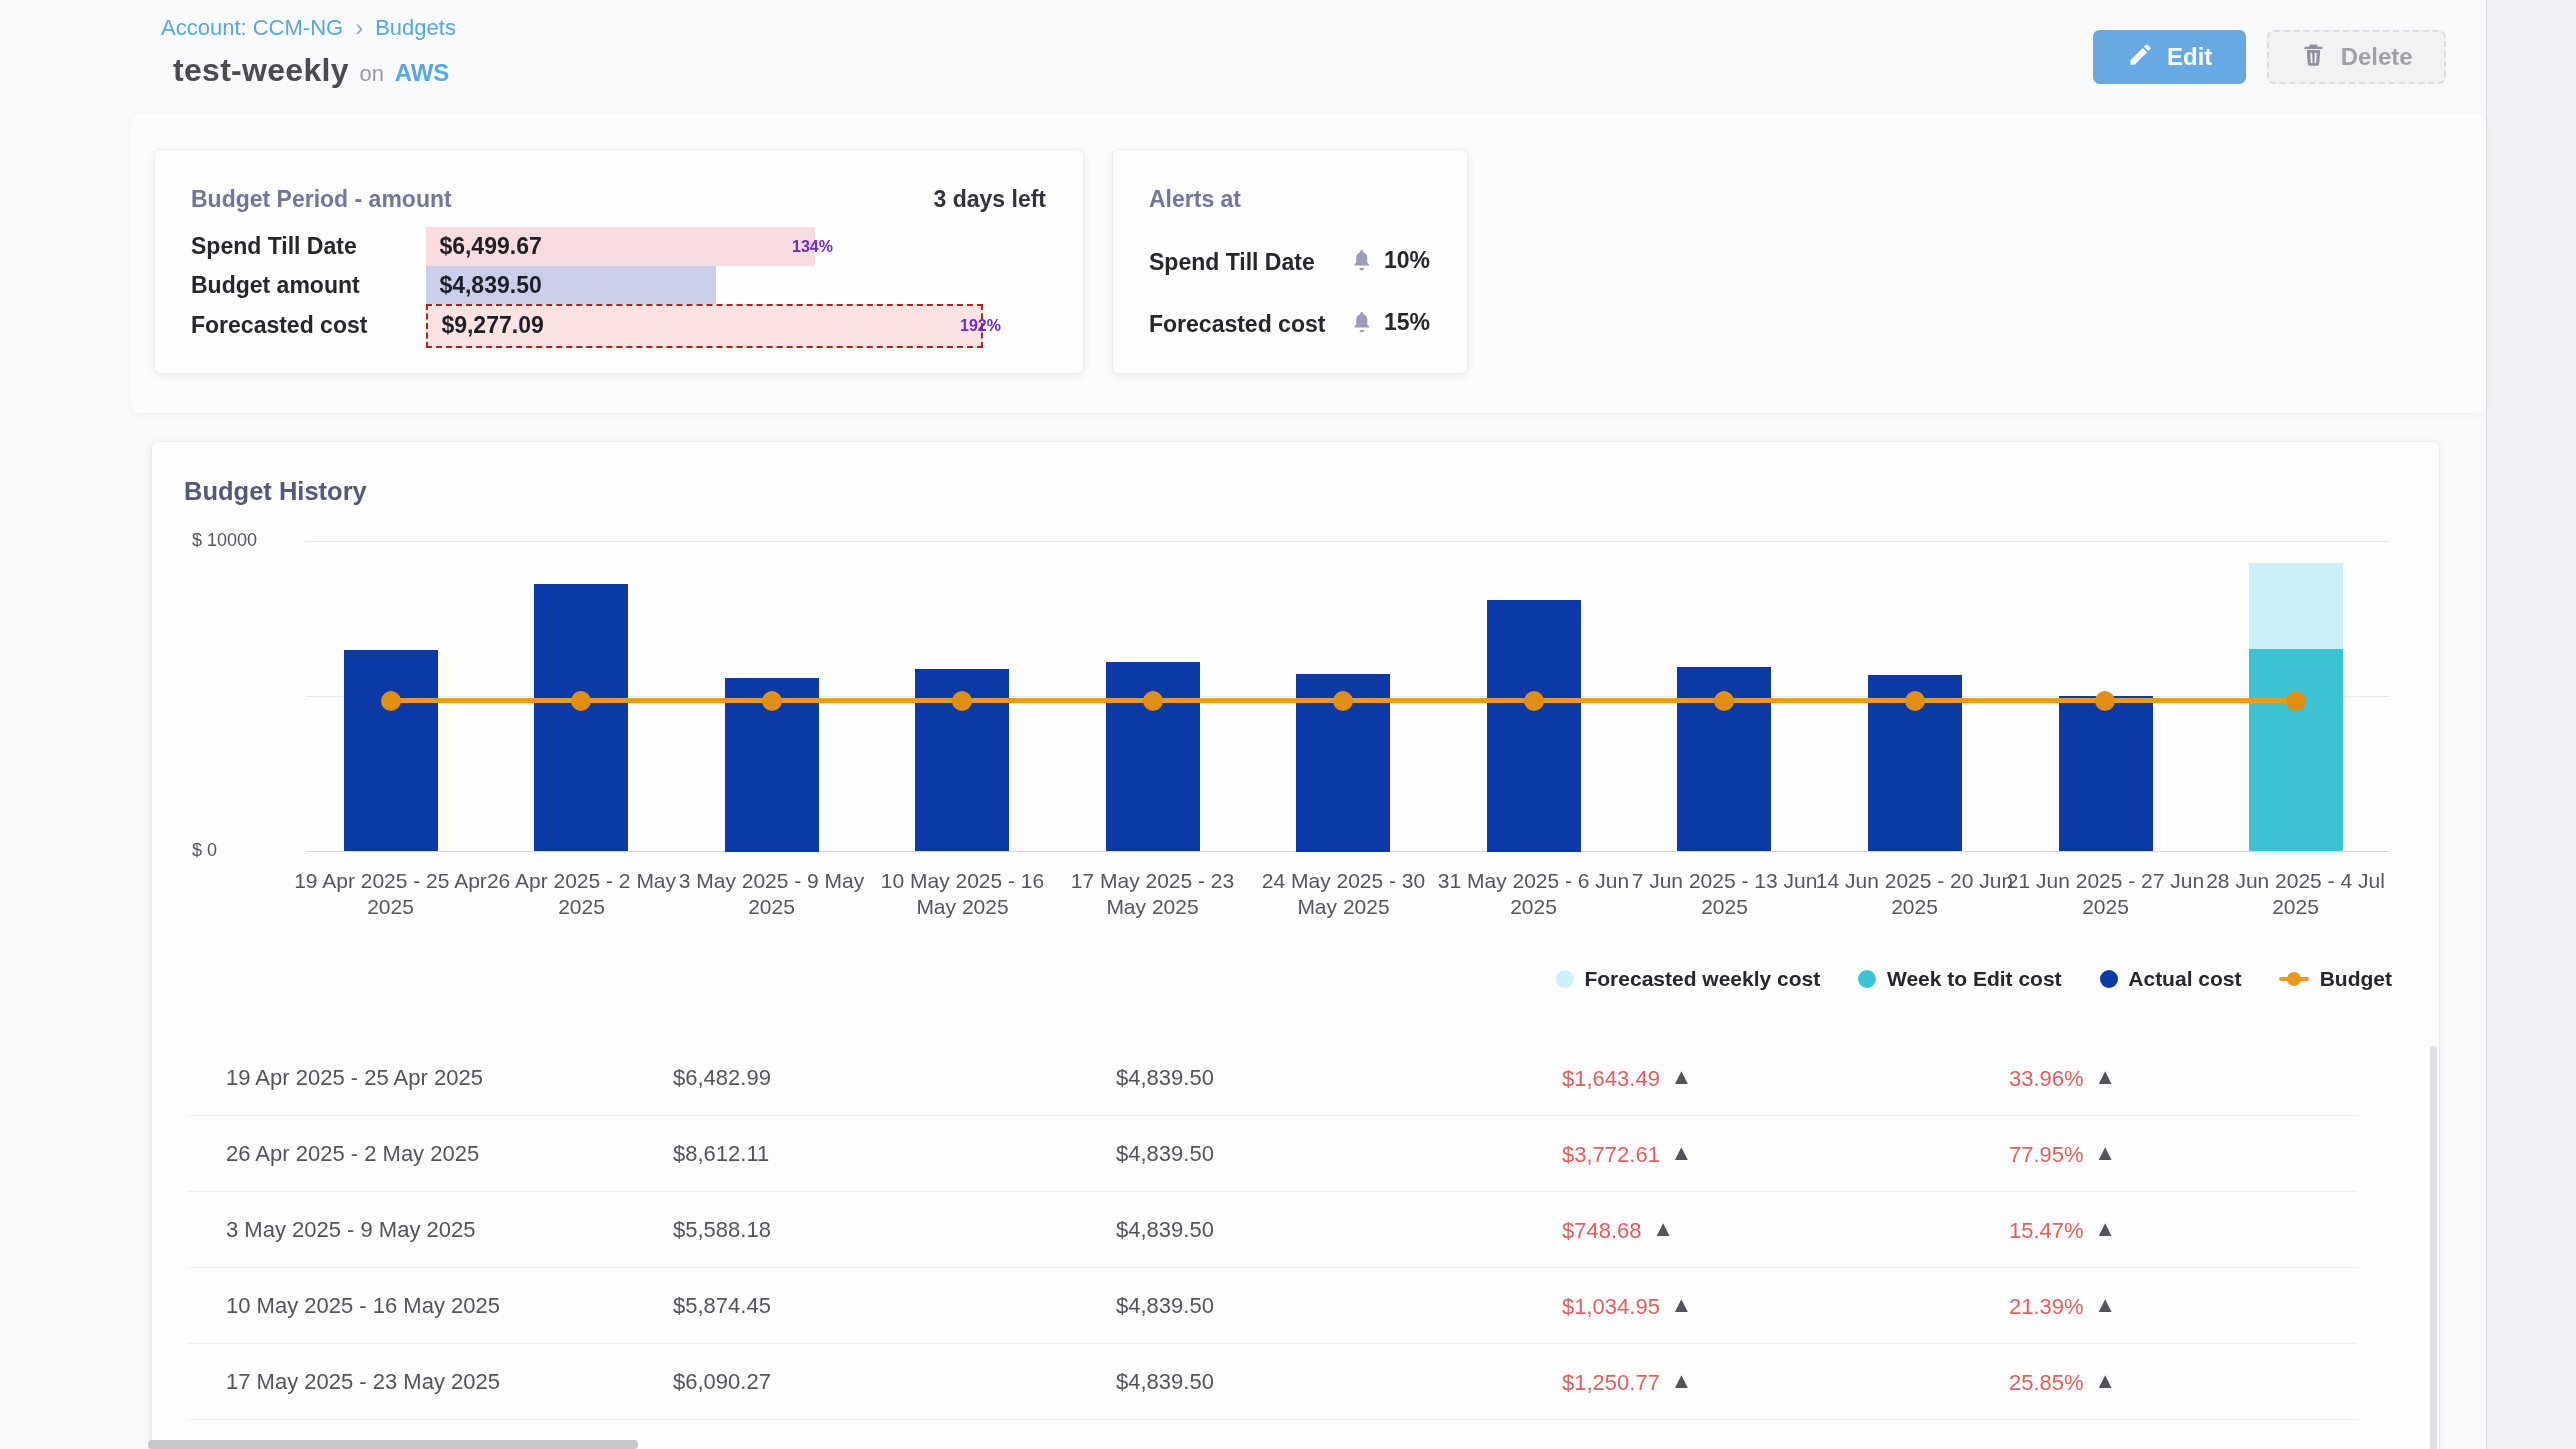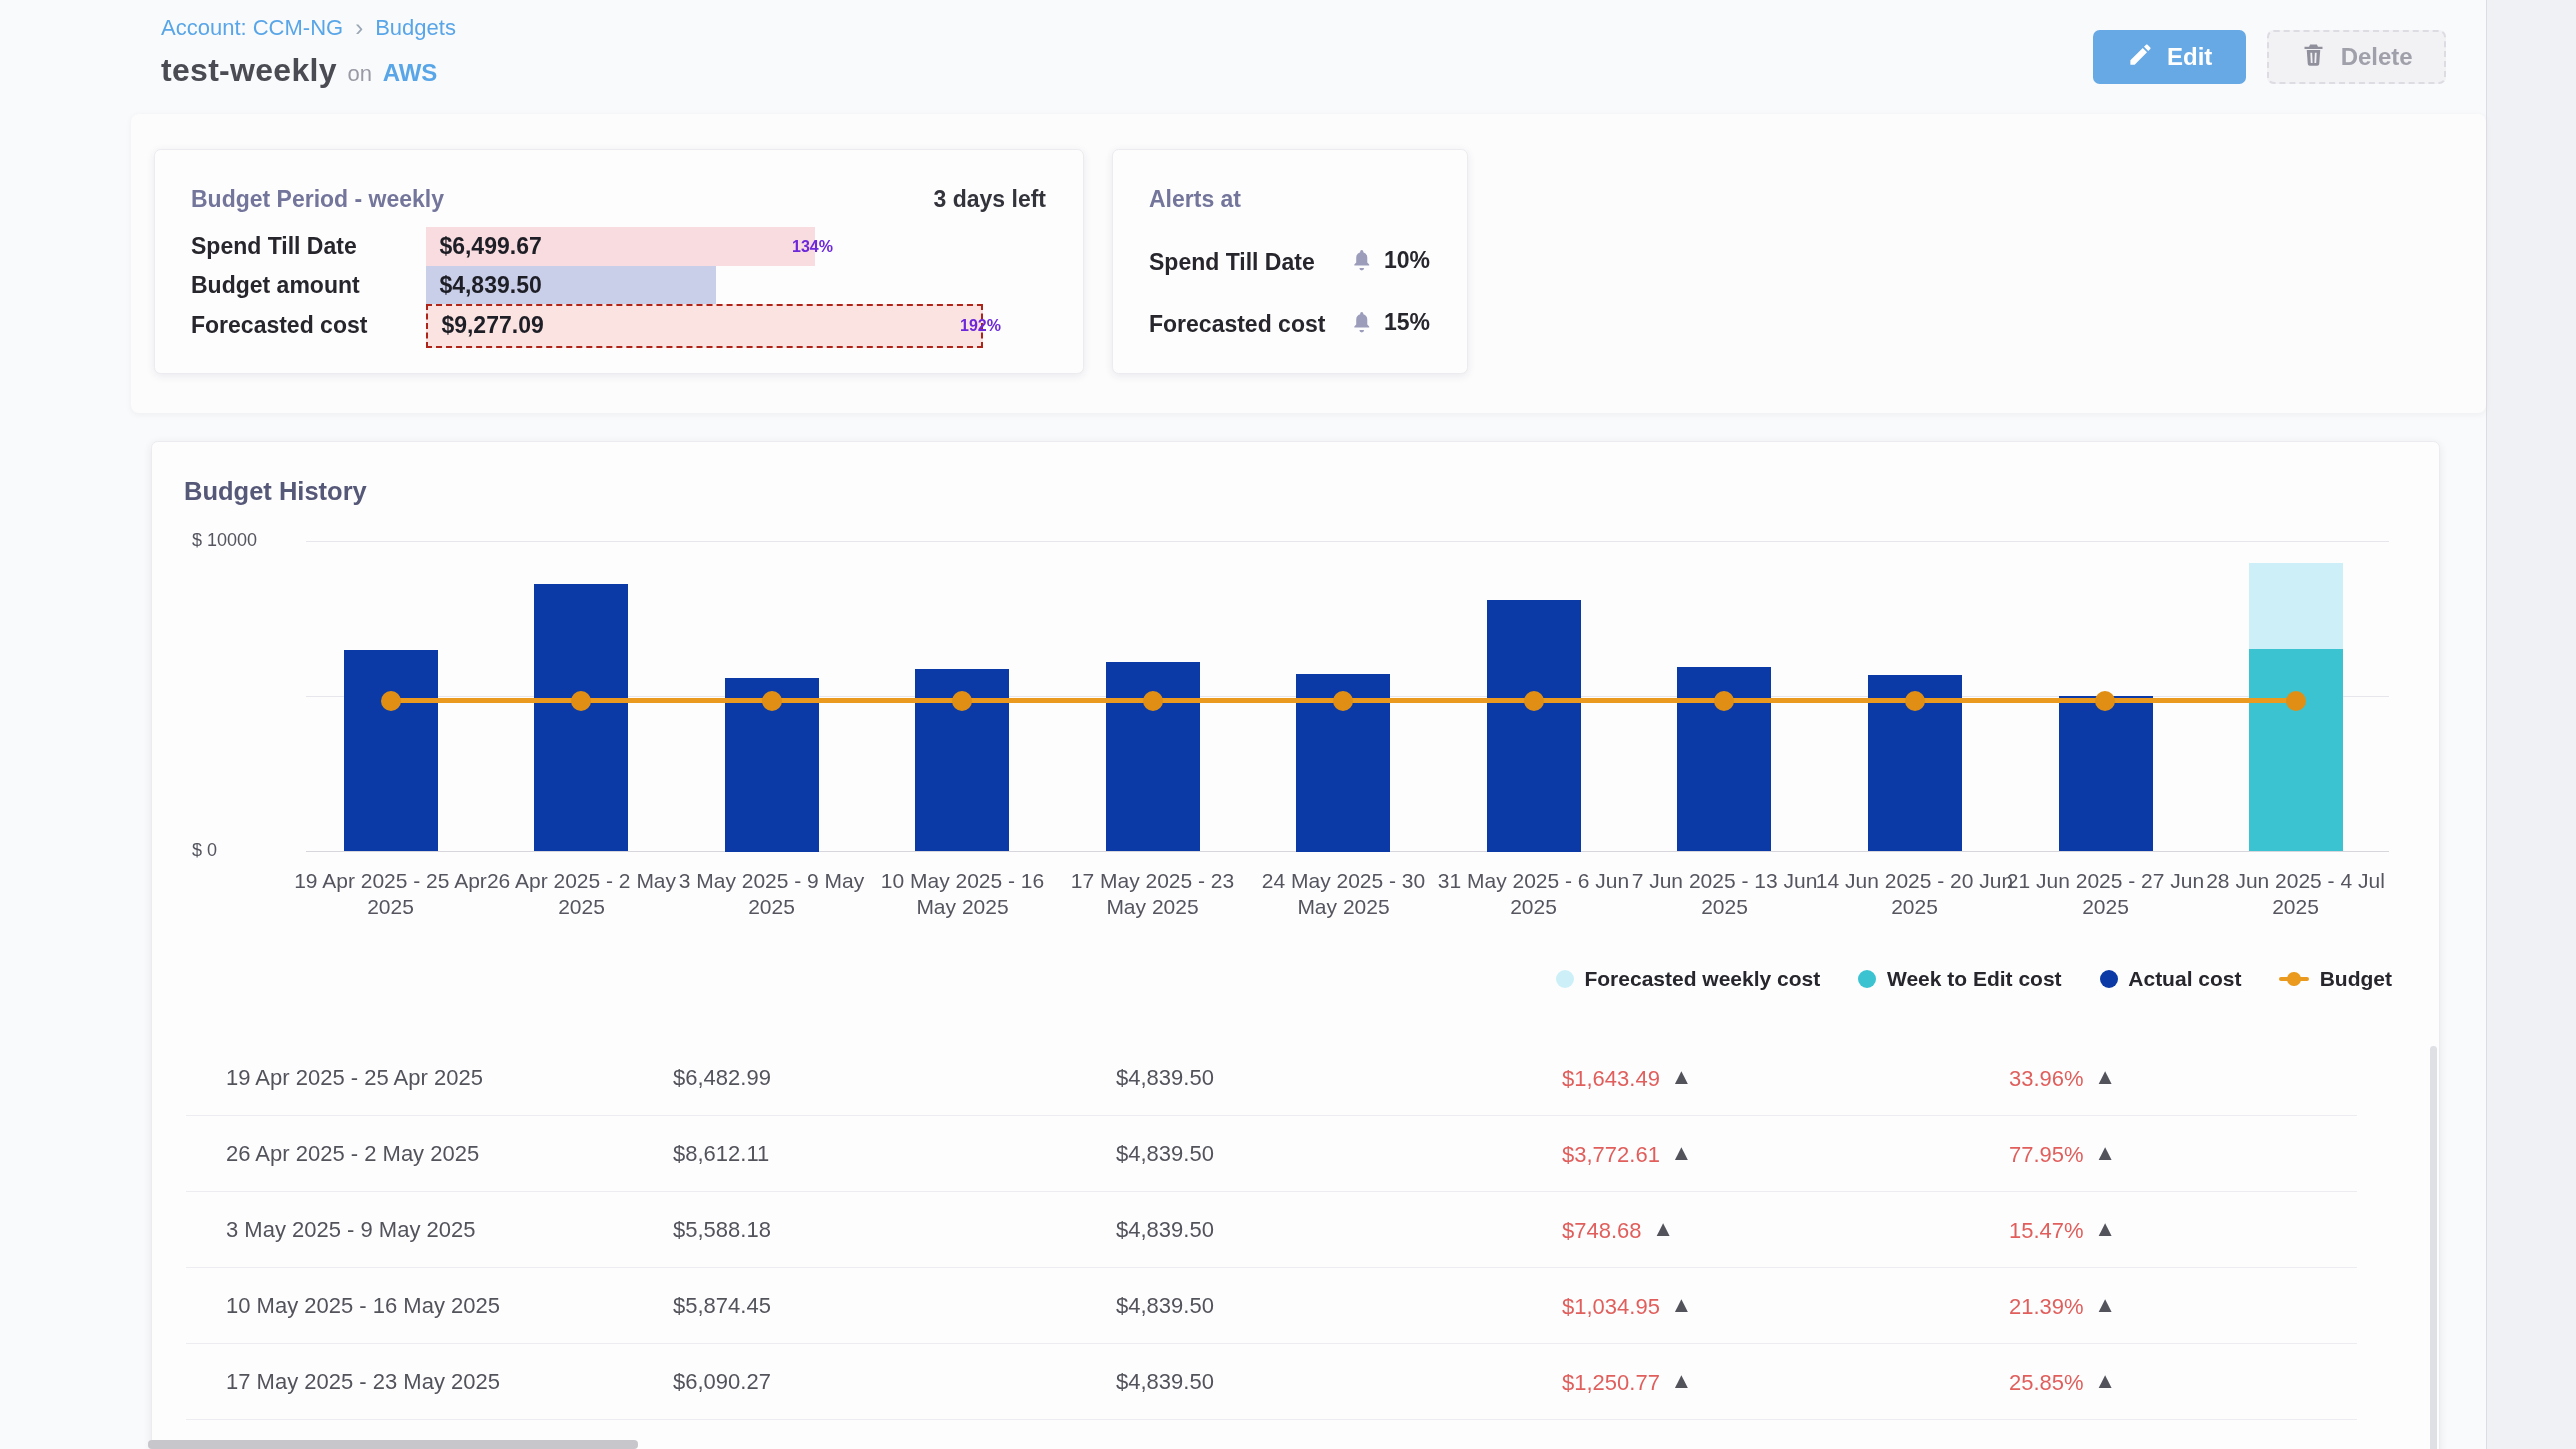--- a/index.html
+++ b/index.html
@@ -10,21 +10,21 @@
     -webkit-font-smoothing:antialiased;
   }
   #app{position:relative;width:2576px;height:1107px;padding-left:44px;}
   .content{position:absolute;left:0;top:0;width:2486px;height:1449px;background:#f9fafb;}
   .content-edge{position:absolute;left:2486px;top:0;width:1.3px;height:1449px;background:#dcdce2;}
 
   
   .breadcrumb{position:absolute;left:161px;top:14.8px;font-size:22px;color:#58a5e8;display:flex;gap:12px;align-items:center;}
   .breadcrumb .sep{color:#9aa7b5;font-size:24px;line-height:22px;}
   .titlerow{position:absolute;left:161px;top:52px;display:flex;align-items:baseline;gap:10.7px;}
-  .page-title{font-size:32px;font-weight:700;color:#4b4b54;letter-spacing:0.3px;}
+  .page-title{font-size:32px;font-weight:700;color:#4b4b54;letter-spacing:0.3px;margin-left:12px;}
   .on-label{font-size:22px;color:#9a9aa6;}
   .provider{font-size:24px;font-weight:700;color:#58a5e8;}
 
   .btn{position:absolute;top:30px;height:54px;border-radius:6.7px;display:flex;align-items:center;justify-content:center;gap:13.4px;font-size:24px;font-weight:600;cursor:pointer;box-sizing:border-box;}
   .btn-edit{left:2093px;width:153px;background:#66a9e4;color:#ffffff;}
   .btn-delete{left:2267px;width:179px;background:#f2f2f5;border:2px dashed #dcdce2;color:#9fa0aa;}
   .btn svg{width:27px;height:27px;}
 
   
   .panel1{position:absolute;left:131px;top:114px;width:2355px;height:299px;background:#fcfcfd;border-radius:8px;box-shadow:0 1.3px 6.7px rgba(40,41,61,.05);}
@@ -107,21 +107,21 @@
     <div class="btn btn-delete">
       <span><svg viewBox="0 0 24 24" width="27" height="27">
             <path d="M9 3h6l1 2h4v2H4V5h4l1-2zM6 8h12l-.9 12.2c-.1.9-.8 1.8-1.8 1.8H8.7c-1 0-1.7-.9-1.8-1.8L6 8zm3.2 2.5.4 9h1.6l-.4-9H9.2zm4 0-.4 9h1.6l.4-9h-1.6z" fill="#8f909b"></path>
           </svg></span>
       <span>Delete</span>
     </div>
 
     <div class="panel1"></div>
 
     <div class="card card-budget">
-      <div class="card-title">Budget Period - weekly</div>
+      <div class="card-title">Budget Period - amount</div>
       <div class="days-left">3 days left</div>
       <div id="bp-rows">
           <div class="bp-row" style="top: 77px;">
             <span class="bp-label">Spend Till Date</span>
             <div class="bp-bar pink" style="width: 389px;">
               <span class="bp-value">$6,499.67</span>
             </div>
             <span class="bp-pct" style="left: 637px;">134%</span>
           </div>
           <div class="bp-row" style="top: 116px;">

